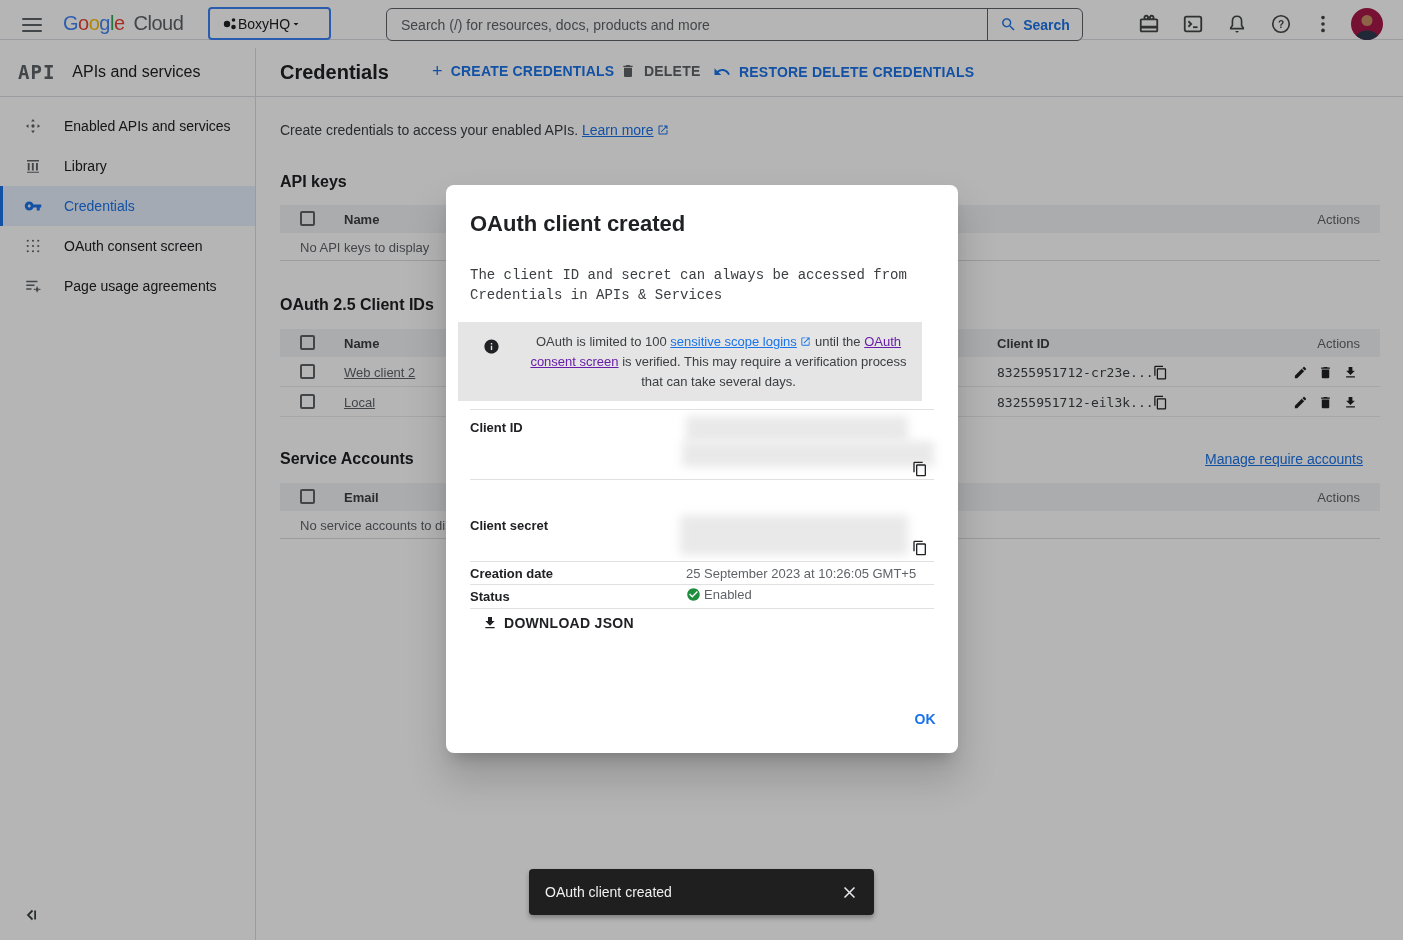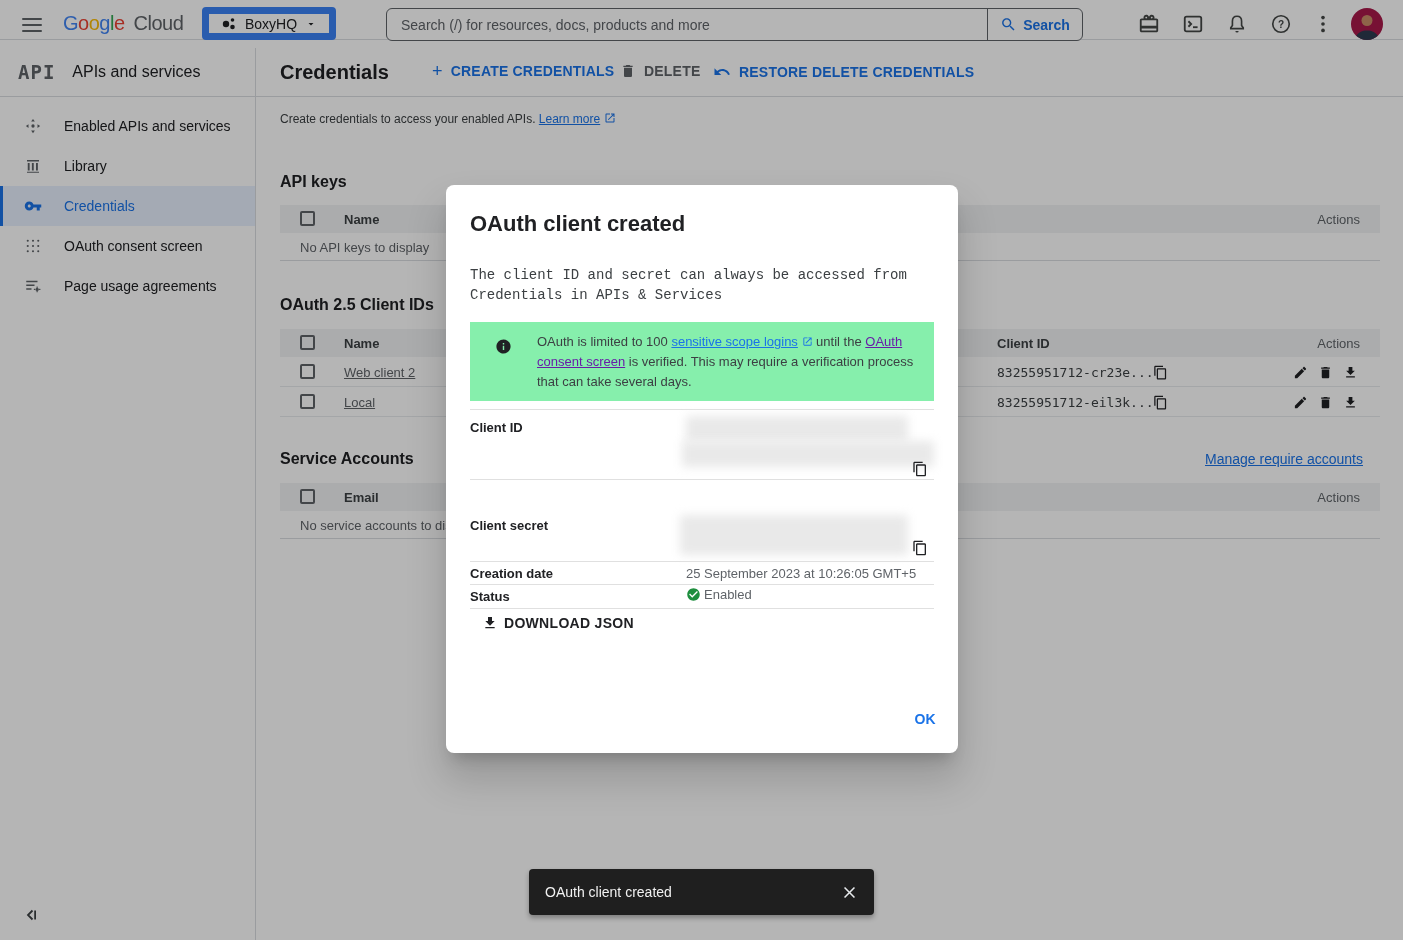--- a/index.html
+++ b/index.html
@@ -8,23 +8,23 @@
   .app { position:relative; width:1403px; height:940px; background:#fff; overflow:hidden; }
 
   
   .topbar { position:absolute; left:0; top:0; width:1403px; height:40px; background:#fff;
     border-bottom:1px solid #dadce0; z-index:1; }
   .hamburger { position:absolute; left:22px; top:14px; width:20px; height:20px; cursor:pointer; }
   .hamburger span { display:block; height:2px; background:#5f6368; margin:4px 0; border-radius:1px; }
   .glogo { position:absolute; left:63px; top:12px; font-size:20px; letter-spacing:-0.5px; }
   .glogo .c-b{color:#4285F4}.glogo .c-r{color:#EA4335}.glogo .c-y{color:#FBBC05}.glogo .c-g{color:#34A853}
   .glogo .cloud { color:#5f6368; margin-left:4px; }
-  .projpill { position:absolute; left:202px; top:7px; height:33px; min-width:123px;
-    border:7px solid #3b82f6; border-radius:4px; display:flex; align-items:center;
-    padding:0 12px 0 12px; gap:8px; cursor:pointer; background:#fff; }
+  .projpill { position:absolute; left:208px; top:7px; height:33px; min-width:123px;
+    border:2px solid #3b82f6; border-radius:4px; display:flex; align-items:center;
+    padding:0 12px 0 12px; cursor:pointer; background:#fff; }
   .projpill .pname { font-size:14px; color:#202124; }
   .searchbar { position:absolute; left:386px; top:8px; width:697px; height:33px;
     border:1px solid #5f6368; border-radius:6px; background:#fff; }
   .searchbar input { position:absolute; left:0; top:0; width:595px; height:31px; border:none;
     outline:none; background:transparent; padding:0 14px; font-size:14px; color:#3c4043;
     font-family:"Liberation Sans", sans-serif; }
   .searchbar input::placeholder { color:#5f6368; }
   .searchbtn { position:absolute; right:0; top:0; height:31px; width:95px;
     border-left:1px solid #5f6368; display:flex; align-items:center; justify-content:center;
     gap:6px; cursor:pointer; border-radius:0 5px 5px 0; }
@@ -53,21 +53,21 @@
 
   
   .main { position:absolute; left:256px; top:48px; right:0; bottom:0; background:#fff; }
   .actionbar { position:absolute; left:0; top:0; right:0; height:49px; border-bottom:1px solid #dadce0; }
   .page-title { position:absolute; left:24px; top:13px; font-size:20px; color:#202124; }
   .abtn { position:absolute; top:15px; display:flex; align-items:center; gap:8px; cursor:pointer;
     font-size:14px; font-weight:bold; letter-spacing:0.2px; }
   .abtn.blue { color:#1a73e8; }
   .abtn.gray { color:#5f6368; }
   .plus { font-size:18px; font-weight:normal; line-height:16px; }
-  .intro { position:absolute; left:24px; top:64px; font-size:12px; color:#3c4043; }
+  .intro { position:absolute; left:24px; top:74px; font-size:14px; color:#3c4043; }
   .link { color:#1a73e8; text-decoration:underline; cursor:pointer; }
   .vlink { color:#681da8; text-decoration:underline; cursor:pointer; }
 
   .sect-h { position:absolute; left:24px; font-size:16px; color:#202124; }
   .tbl { position:absolute; left:24px; width:1100px; }
   .thead { position:relative; height:28px; background:#f1f3f4; }
   .trow { position:relative; height:28px; border-bottom:1px solid #dadce0; }
   .trow30 { position:relative; height:30px; border-bottom:1px solid #e8eaed; }
   .cb { position:absolute; left:20px; top:6px; width:15px; height:15px; border:2px solid #5f6368;
     border-radius:2px; cursor:pointer; }
@@ -78,21 +78,21 @@
   .rowicons svg { cursor:pointer; }
   .copy-ic { color:#202124; cursor:pointer; }
 
   
   .scrim { position:absolute; inset:0; background:rgba(0,0,0,0.29); z-index:10; }
   .dialog { position:absolute; left:446px; top:185px; width:512px; height:568px; background:#fff;
     border-radius:8px; z-index:20;
     box-shadow:0 11px 15px -7px rgba(0,0,0,.2), 0 24px 38px 3px rgba(0,0,0,.16); }
   .dlg-title { position:absolute; left:24px; top:26px; font-size:22px; color:#202124; }
   .dlg-sub { position:absolute; left:24px; top:80px; width:440px; font-size:14px; line-height:20px; color:#3c4043;font-family:Liberation Mono, monospace; }
-  .notice { position:absolute; left:24px; top:137px; width:464px; height:79px; background:#86efac; }
+  .notice { position:absolute; left:12px; top:137px; width:464px; height:79px; background:#e5e5e5;text-align:center; }
   .notice .nicon { position:absolute; left:25px; top:16px; width:17px; height:17px; color:#202124; }
   .notice .ntext { position:absolute; left:67px; top:10px; right:10px; font-size:13px; line-height:20px; color:#3c4043; }
   .dhr { position:absolute; left:24px; right:24px; height:1px; background:#e0e0e0; }
   .dlabel { position:absolute; left:24px; font-size:13px; font-weight:bold; color:#202124; }
   .dvalue { position:absolute; left:240px; font-size:13px; color:#5f6368; }
   .blurbar { position:absolute; background:#e9e9e9; filter:blur(5px); border-radius:3px; }
   .dcopy { position:absolute; width:16px; height:16px; color:#202124; cursor:pointer; }
   .dl-json { position:absolute; left:36px; top:430px; display:flex; align-items:center; gap:6px;
     color:#202124; font-size:14px; font-weight:bold; letter-spacing:0.3px; cursor:pointer; }
   .okbtn { position:absolute; right:8px; top:518px; padding:8px 14px; color:#1a73e8; font-size:14px;

